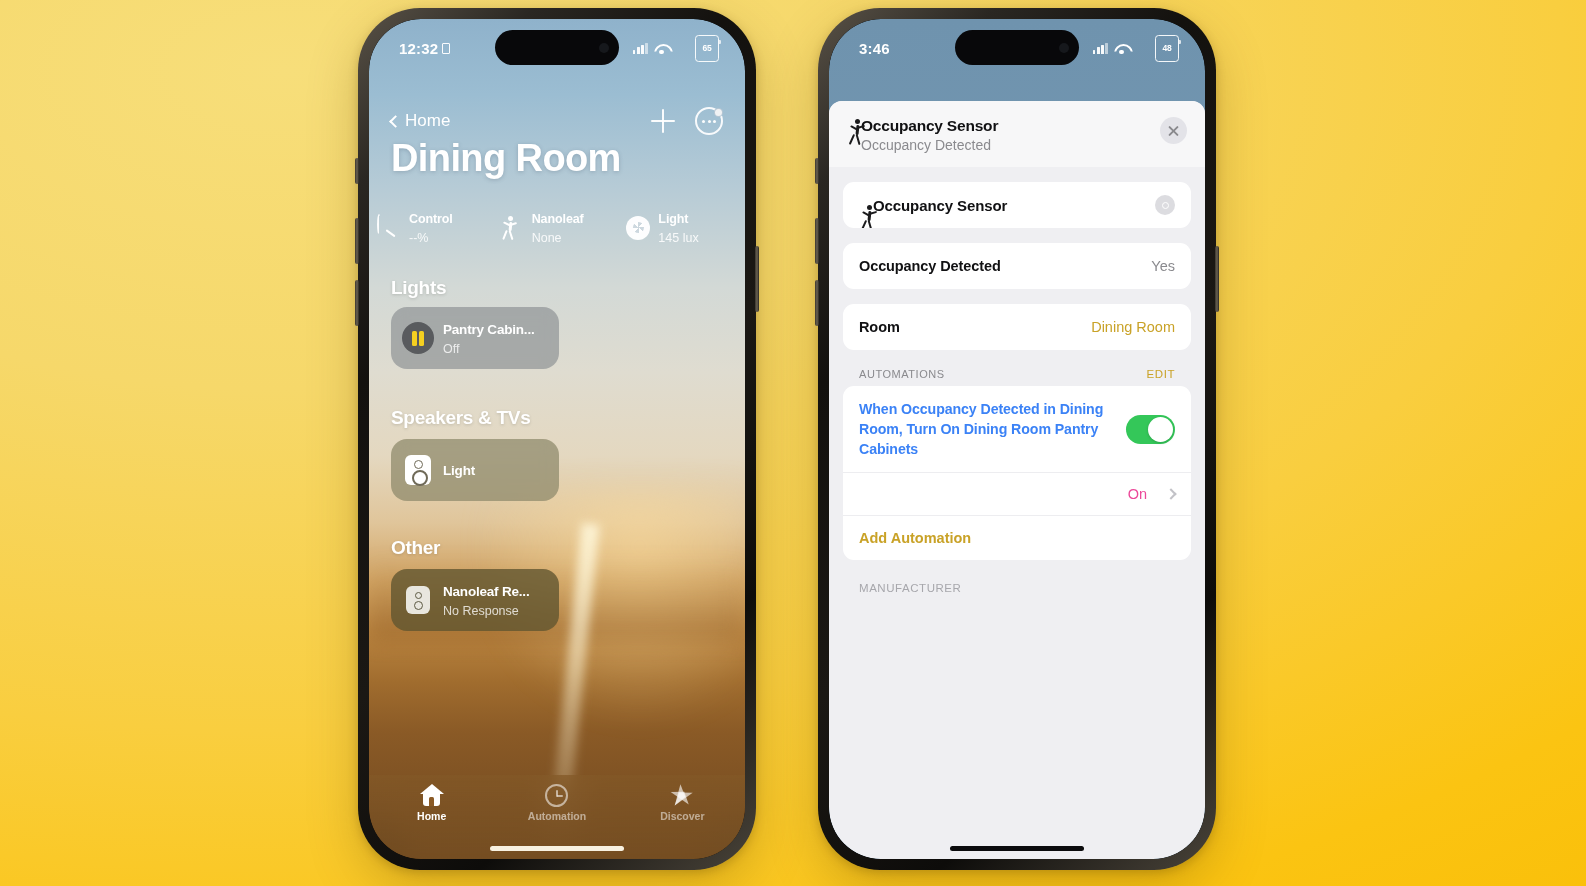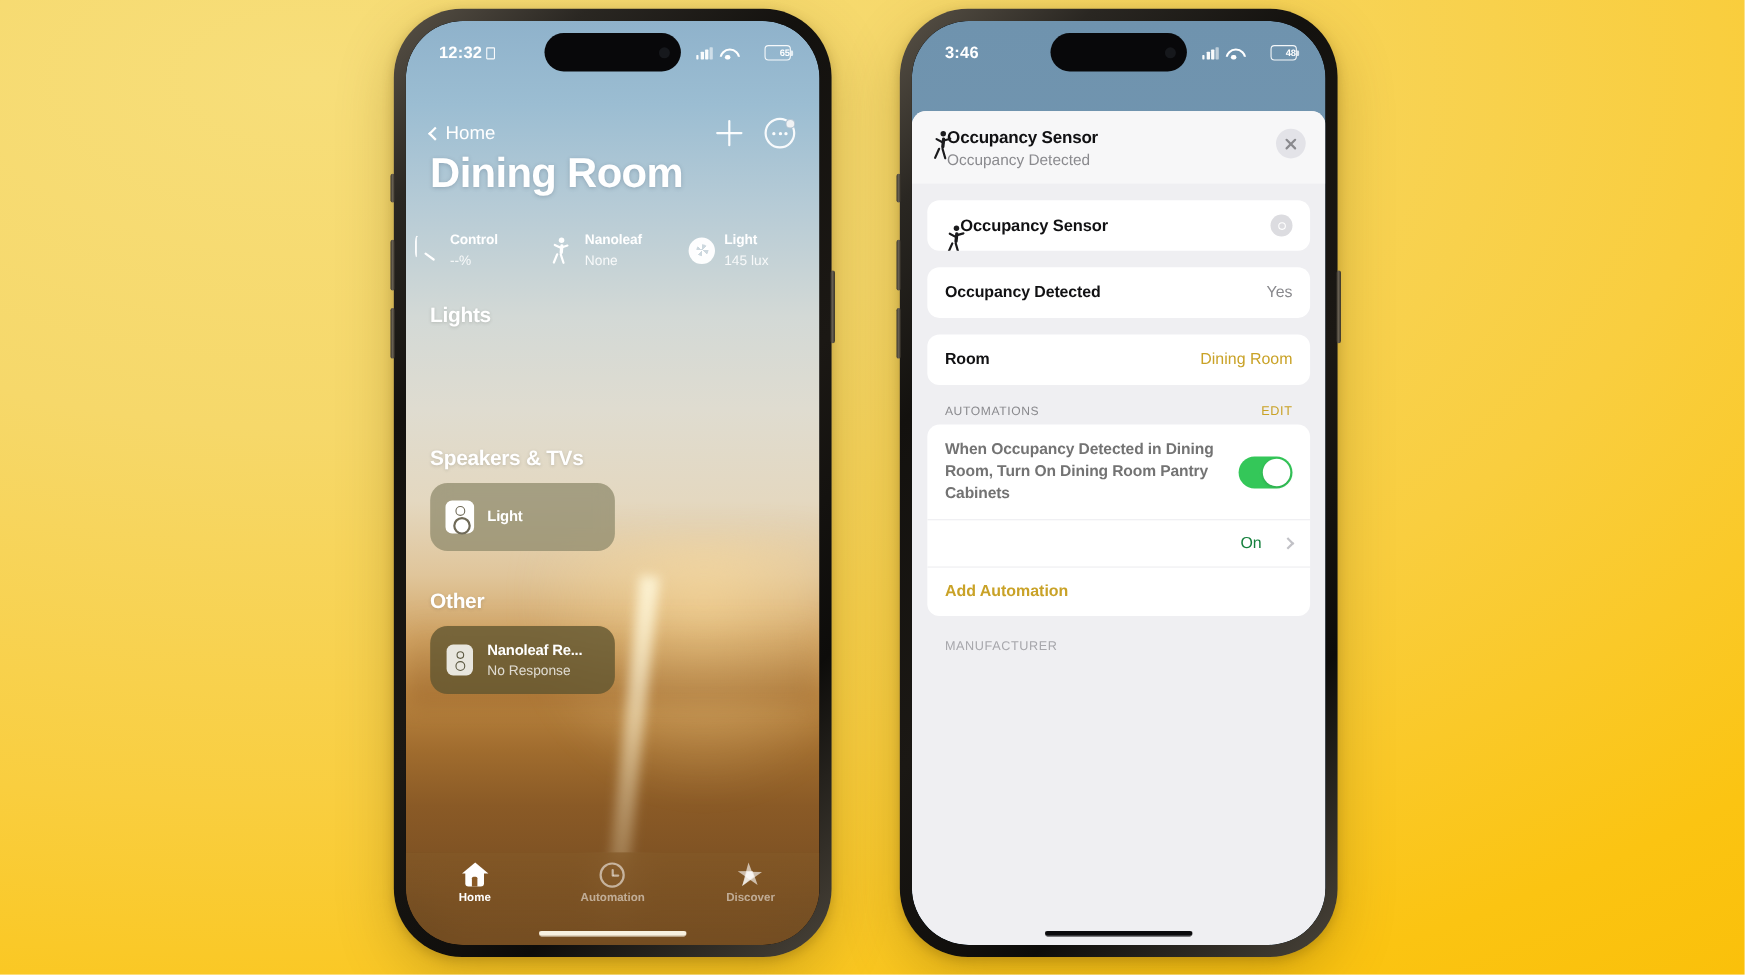--- a/index.html
+++ b/index.html
@@ -85,25 +85,25 @@
     content:""; position:absolute; left:0; top:1px;
     width:15px; height:15px;
     border: 2.2px solid #fff; border-radius: 50%;
     clip-path: polygon(0 0, 100% 0, 100% 42%, 0 42%);
   }
   .wifi::after {
     content:""; position:absolute; left:5.3px; top:7.2px;
     width:4.4px; height:4.4px; background:#fff; border-radius:50%;
   }
   .batt {
-    width: 24px; height: 14px;
+    width: 24px; height: 27px;
     border: 1.5px solid rgba(255,255,255,.92);
     border-radius: 3.6px;
     position: relative;
-    display:flex; align-items:center; justify-content:flex-end;margin-left:20px;
+    display:flex; align-items:center; justify-content:center;margin-left:20px;
   }
   .batt::after{
     content:""; position:absolute; right:-3.2px; top:4px;
     width:1.8px; height:4.5px;
     background: rgba(255,255,255,.75); border-radius: 0 1px 1px 0;
   }
   .batt span {
     font-size: 8.5px; font-weight: bold; color: #fff;
     line-height: 1; letter-spacing: -0.2px;
   }
@@ -438,34 +438,34 @@
   .group-title { font-size: 11px; color:#8A8A8E; letter-spacing: .55px; }
   .group-action { margin-left:auto; font-size: 11.5px; color:#C9A227; letter-spacing:.55px; }
 
   .auto-card { background:#fff; border-radius:11px; overflow:hidden; }
   .auto-row {
     display:flex; align-items:center; gap: 12px;
     padding: 13px 16px;
   }
   .auto-row + .auto-row { border-top: 1px solid #EDEDF0; }
   .auto-text {
-    font-size: 14.2px; color:#737373; line-height: 1.42; letter-spacing:-0.1px;
+    font-size: 14.2px; color:#3b82f6; line-height: 1.42; letter-spacing:-0.1px;
     font-weight: bold;
   }
   .toggle {
     margin-left:auto; flex:0 0 auto;
     width: 49px; height: 29px; border-radius: 15px;
     background: #34C759; position:relative;
   }
   .toggle .knob {
     position:absolute; right: 2px; top: 2px;
     width: 25px; height: 25px; border-radius:50%;
     background:#fff; box-shadow: 0 1px 3px rgba(0,0,0,.18);
   }
-  .auto-state { margin-left:auto; font-size: 14.5px; color:#15803d; flex:0 0 auto; }
+  .auto-state { margin-left:auto; font-size: 14.5px; color:#ec4899; flex:0 0 auto; }
   .chev {
     width: 8px; height: 8px;
     border-top: 2px solid #C2C2C7; border-right: 2px solid #C2C2C7;
     transform: rotate(45deg);
     flex:0 0 auto; margin-left: 8px;
   }
   .add-row { padding: 13px 16px; border-top: 1px solid #EDEDF0; }
   .add-link { font-size: 14.5px; color:#C9A227; font-weight: bold; }
 
   .manufacturer {
@@ -553,20 +553,32 @@
               </span>
             </span>
           <span class="sensor-txt">
             <span class="sensor-name">Light</span><br>
             <span class="sensor-val">145 lux</span>
           </span>
         </div>
       </div>
 
       <div class="section-head" style="top:258px">Lights</div>
+      <div class="tile" style="top:288px; background: rgba(138,142,146,.66);">
+        <span class="tile-ico bulb-ico">
+          <span class="bars2">
+              <i></i>
+              <i></i>
+            </span>
+        </span>
+        <span class="tile-txt">
+          <span class="tile-name">Pantry Cabin...</span>
+          <span class="tile-state">Off</span>
+        </span>
+      </div>
 
       <div class="section-head" style="top:388px">Speakers &amp; TVs</div>
       <div class="tile" style="top:420px; background: rgba(140,136,106,.72);">
         <span class="tile-ico" style="background:none">
           <span class="spk-ico"></span>
         </span>
         <span class="tile-txt">
           <span class="tile-name">Light</span>
         </span>
       </div>

